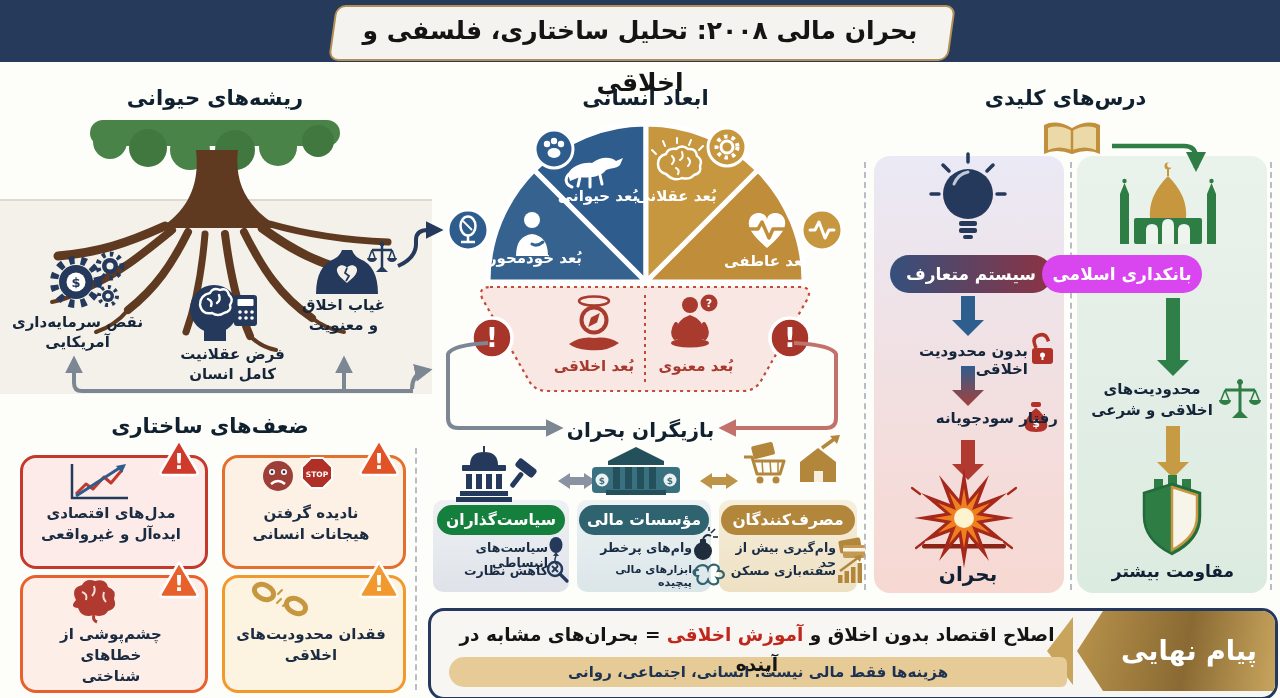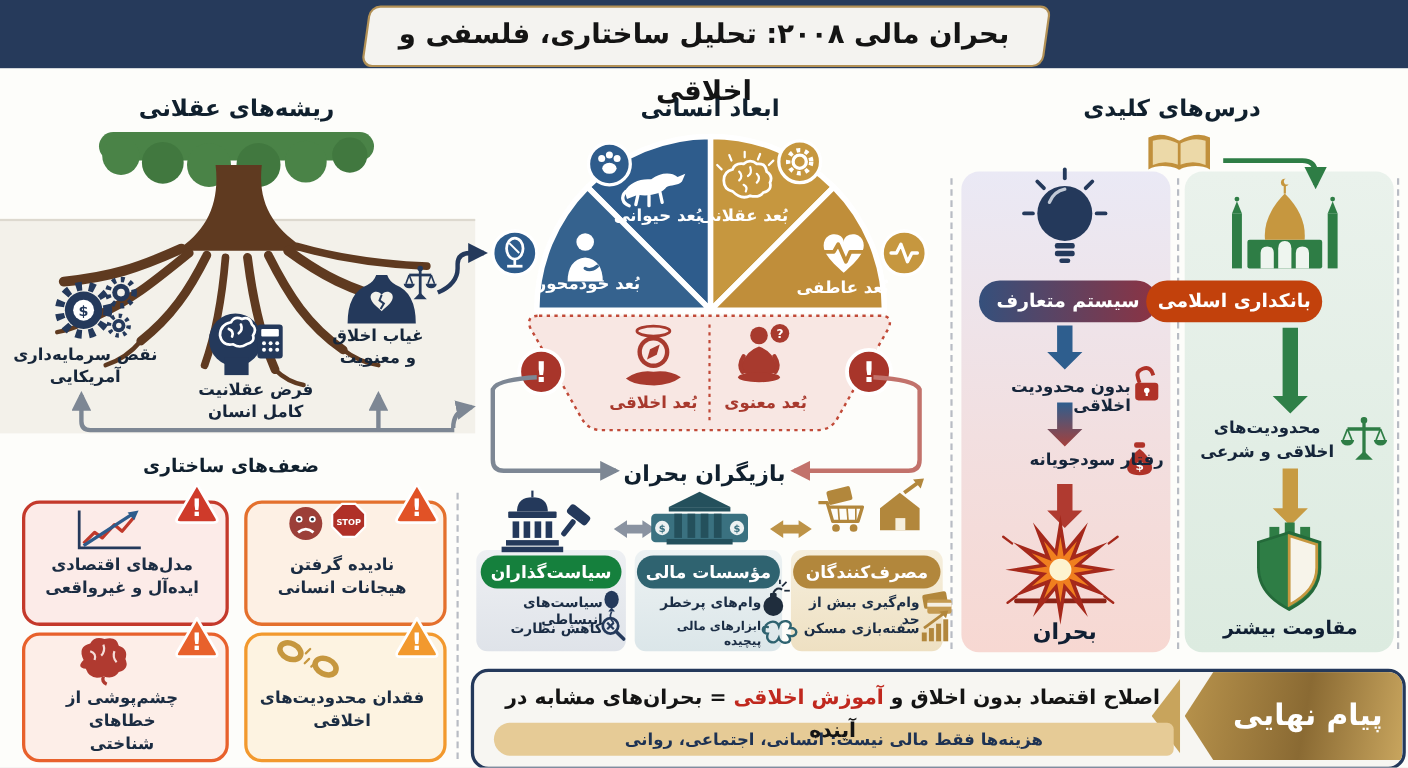--- a/index.html
+++ b/index.html
@@ -465,24 +465,24 @@
       <line x1="5" y1="12" x2="1" y2="22" stroke-width="1.6"></line>
         <line x1="5" y1="12" x2="9" y2="22" stroke-width="1.6"></line>
       <path d="M-1,22 A6,5 0 0 0 11,22 Z" stroke="none"></path>
       <line x1="35" y1="12" x2="31" y2="22" stroke-width="1.6"></line>
         <line x1="35" y1="12" x2="39" y2="22" stroke-width="1.6"></line>
       <path d="M29,22 A6,5 0 0 0 41,22 Z" stroke="none"></path>
       <polygon points="12,40 28,40 20,32" stroke="none"></polygon>
     </g>
   </svg>
 
-  <div class="t txt" style="left:105px;top:86px;width:220px;font-size:21px;">ریشه‌های عقلانی</div>
+  <div class="t txt" style="left:105px;top:86px;width:220px;font-size:21px;">ریشه‌های حیوانی</div>
   <div class="t txt" style="left:538px;top:86px;width:215px;font-size:21px;">ابعاد انسانی</div>
   <div class="t txt" style="left:958px;top:86px;width:215px;font-size:21px;">درس‌های کلیدی</div>
-  <div class="t txt" style="left:90px;top:414px;width:240px;font-size:17px;">ضعف‌های ساختاری</div>
+  <div class="t txt" style="left:90px;top:414px;width:240px;font-size:21px;">ضعف‌های ساختاری</div>
   <div class="t txt" style="left:548px;top:418px;width:185px;font-size:20px;">بازیگران بحران</div>
 
   <div class="t txt" style="left:5px;top:312px;width:145px;font-size:15px;line-height:20px;color:#16263a;">
     <div>نقص سرمایه‌داری</div>
     <div>آمریکایی</div>
   </div>
   <div class="t txt" style="left:160px;top:344px;width:145px;font-size:15px;line-height:20px;color:#16263a;">
     <div>فرض عقلانیت</div>
     <div>کامل انسان</div>
   </div>
@@ -520,21 +520,21 @@
   <div class="pill" style="left:721px;top:505px;width:134px;height:30px;line-height:30px;font-size:15.5px;background:#b2873c;">مصرف‌کنندگان</div>
 
   <div class="t txt" style="left:436px;top:540px;width:112px;font-size:12.5px;text-align:right;color:#1a2c44;">سیاست‌های انبساطی</div>
   <div class="t txt" style="left:436px;top:563px;width:112px;font-size:12.5px;text-align:right;color:#1a2c44;">کاهش نظارت</div>
   <div class="t txt" style="left:578px;top:540px;width:114px;font-size:12.5px;text-align:right;color:#1a2c44;">وام‌های پرخطر</div>
   <div class="t txt" style="left:578px;top:563px;width:114px;font-size:11px;text-align:right;color:#1a2c44;">ابزارهای مالی پیچیده</div>
   <div class="t txt" style="left:720px;top:540px;width:116px;font-size:12.5px;text-align:right;color:#1a2c44;">وام‌گیری بیش از حد</div>
   <div class="t txt" style="left:720px;top:563px;width:116px;font-size:12.5px;text-align:right;color:#1a2c44;">سفته‌بازی مسکن</div>
 
   <div class="pill" style="left:890px;top:255px;width:162px;height:38px;line-height:38px;font-size:17px;border-radius:19px;background:linear-gradient(90deg,#35507c,#8c3343);">سیستم متعارف</div>
-  <div class="pill" style="left:1042px;top:255px;width:160px;height:38px;line-height:38px;font-size:17px;border-radius:19px;background:#c2410c;">بانکداری اسلامی</div>
+  <div class="pill" style="left:1042px;top:255px;width:160px;height:38px;line-height:38px;font-size:17px;border-radius:19px;background:#d946ef;">بانکداری اسلامی</div>
 
   <div class="t txt" style="left:872px;top:342px;width:156px;font-size:15px;text-align:right;color:#15253a;">بدون محدودیت اخلاقی</div>
   <div class="t txt" style="left:874px;top:409px;width:146px;font-size:15px;text-align:right;color:#15253a;padding-left:38px;">رفتار سودجویانه</div>
   <div class="t txt" style="left:916px;top:562px;width:104px;font-size:20px;color:#101f33;">بحران</div>
 
   <div class="t txt" style="left:1082px;top:379px;width:140px;font-size:15px;line-height:21px;color:#15253a;">
     <div>محدودیت‌های</div>
     <div>اخلاقی و شرعی</div>
   </div>
   <div class="t txt" style="left:1098px;top:561px;width:150px;font-size:17px;color:#101f33;">مقاومت بیشتر</div>

